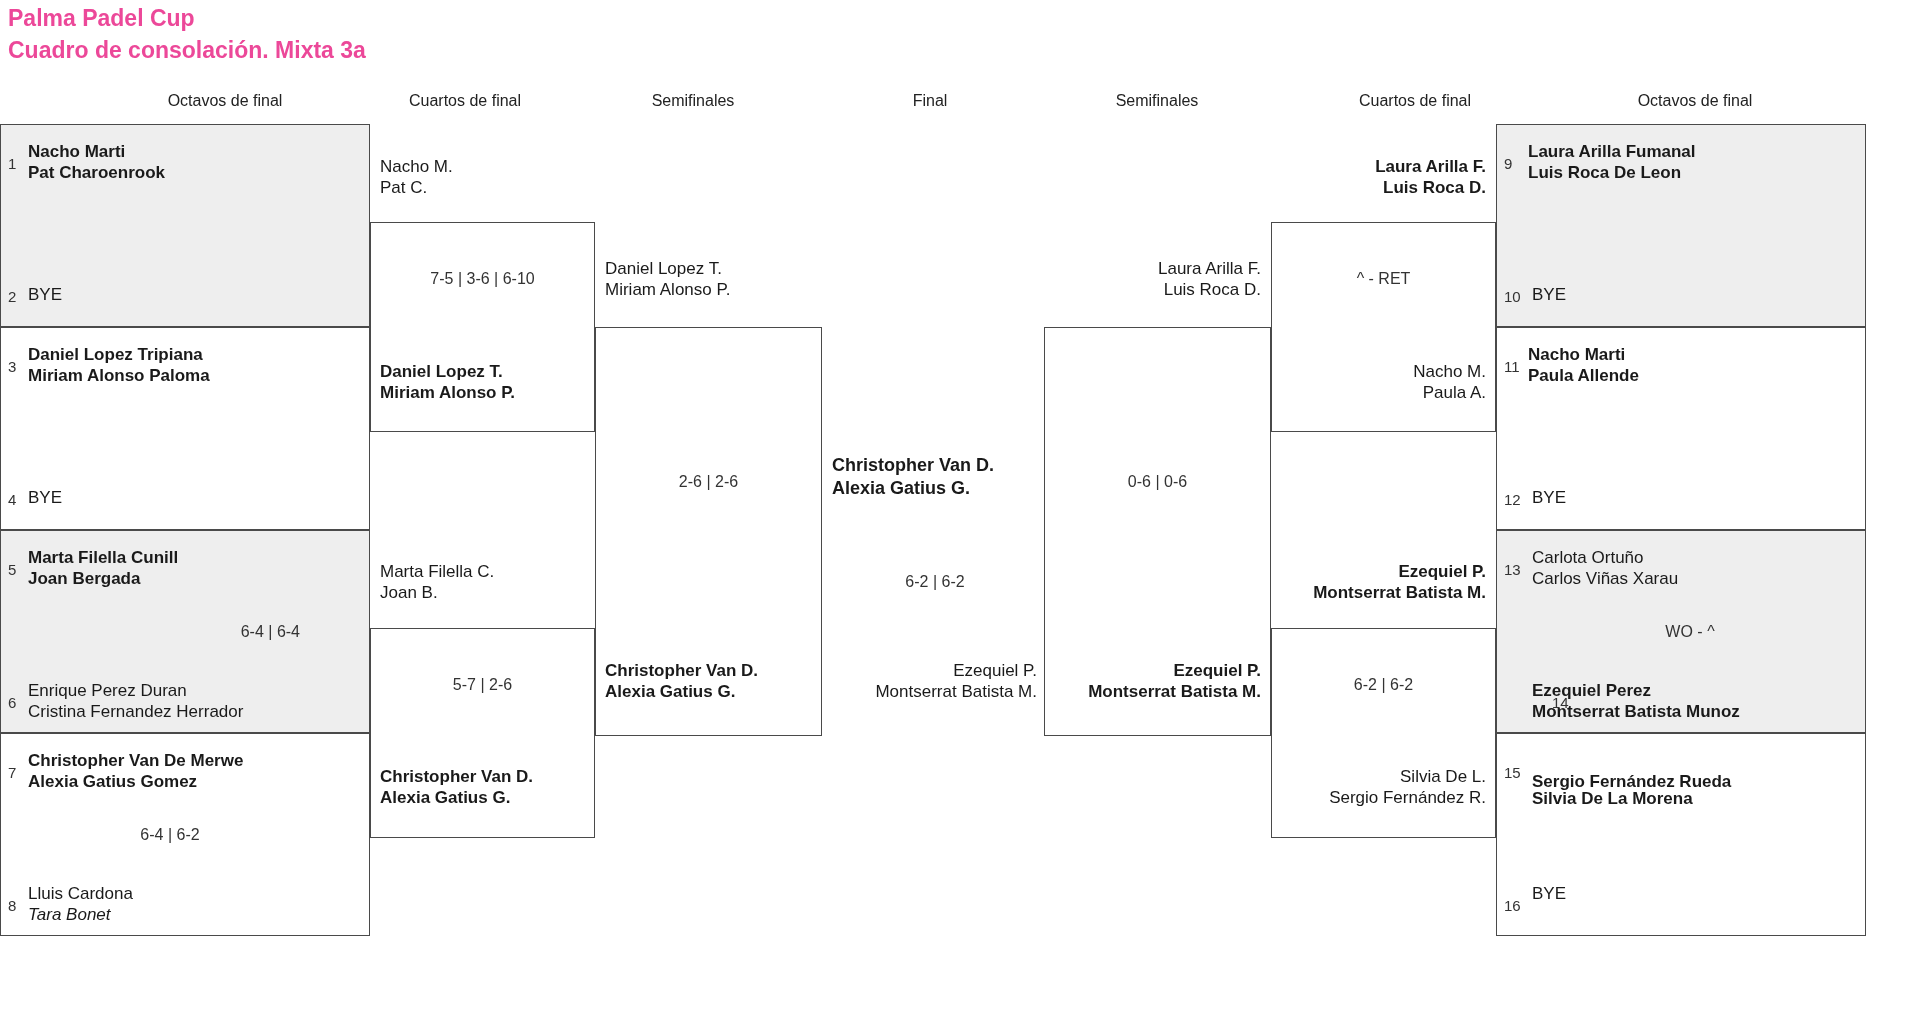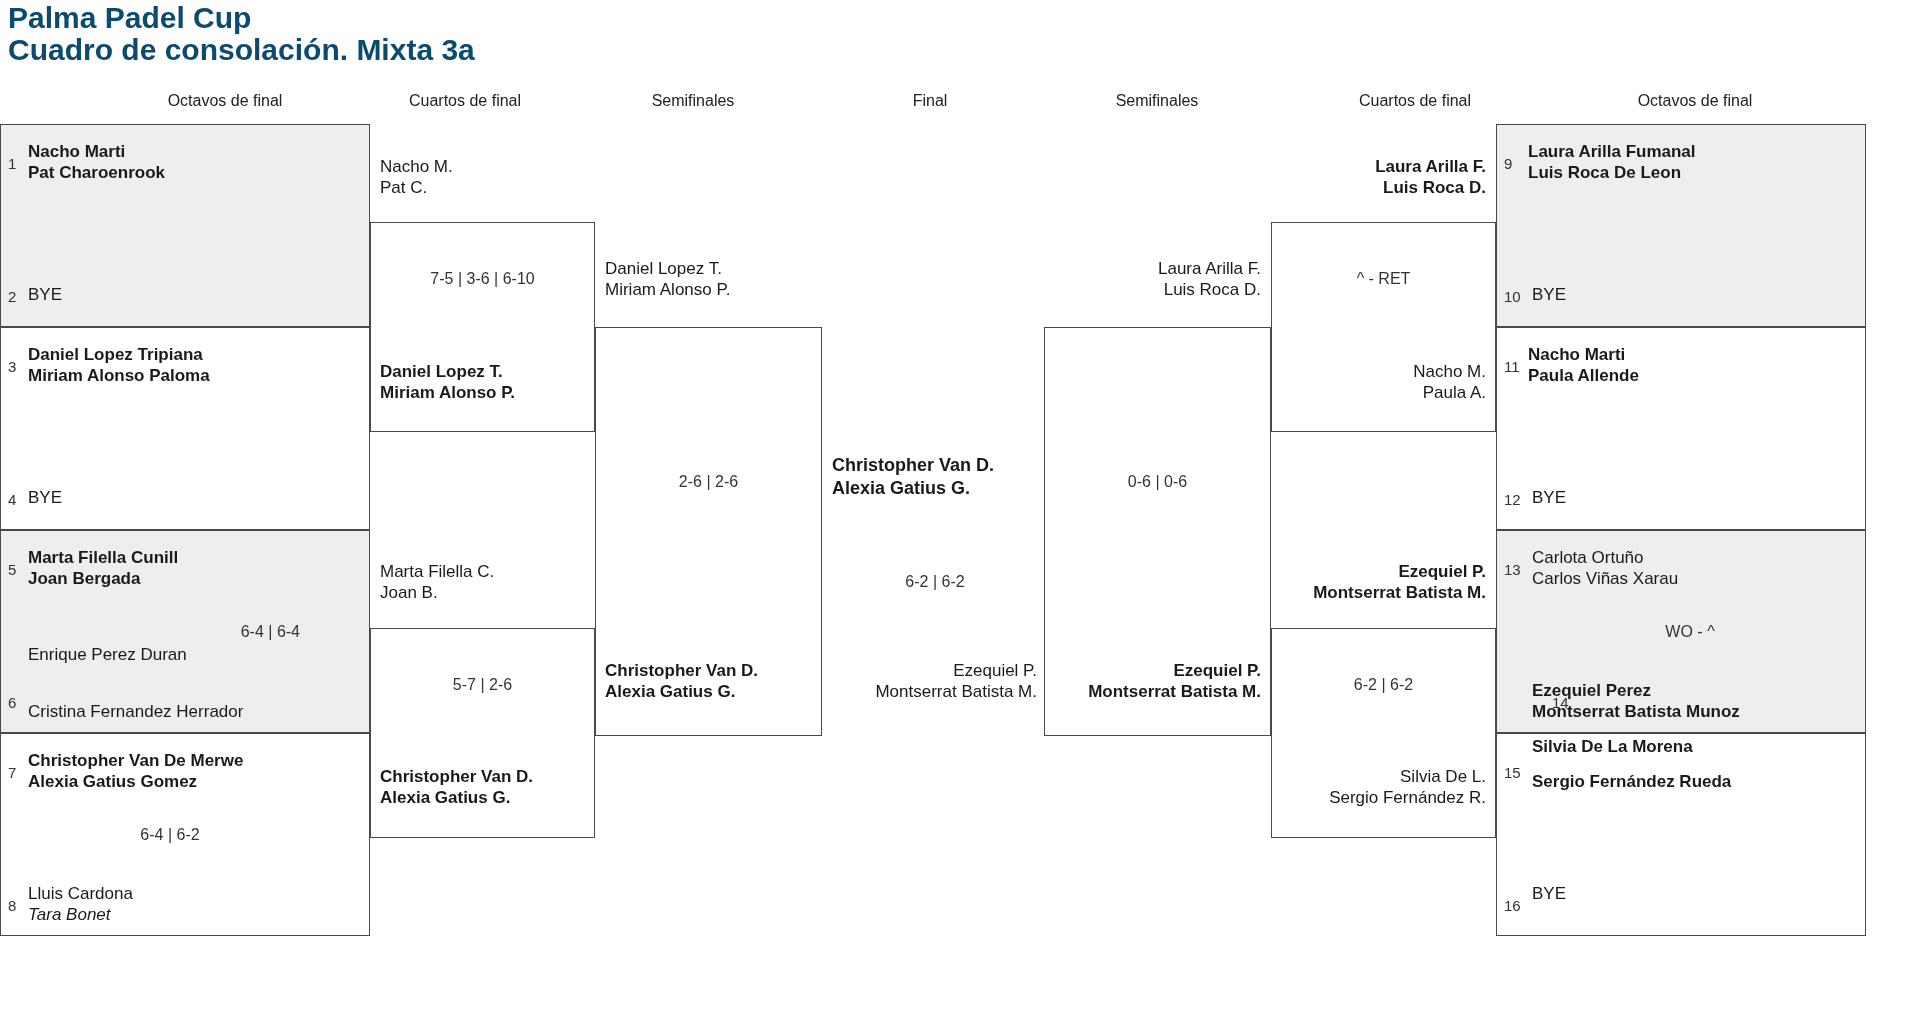--- a/index.html
+++ b/index.html
@@ -7,21 +7,21 @@
     width: 1920px; height: 1034px;
     background: #ffffff;
     font-family: "Liberation Sans", sans-serif;
     color: #1a1a1a;
     overflow: hidden;
   }
   #root { position: relative; width: 1920px; height: 1034px; }
 
   
   .title-block { position: absolute; left: 8px; top: 2px; }
-  .title-line { font-size: 30px; font-weight: bold; line-height: 32px; color: #0c4a6e; white-space: nowrap; }
+  .title-line { font-size: 23px; font-weight: bold; line-height: 32px; color: #ec4899; white-space: nowrap; }
 
   .logo { position: absolute; right: 10px; top: 8px; width: 232px; height: 52px; }
   .logo-dots { position: absolute; left: 0; top: 4px; width: 86px; height: 46px; }
   .dot { position: absolute; border-radius: 50%; }
   .logo-word { position: absolute; left: 86px; top: -2px; font-size: 50px; font-weight: bold; color: #6cb33f; letter-spacing: -1px; line-height: 56px; }
 
   
   .round-head {
     position: absolute; top: 92px; font-size: 16px; color: #222;
     text-align: center; white-space: nowrap;
@@ -83,21 +83,21 @@
   <div class="seed" style="left:8px;  top:491px;">4</div>
   <div class="team" style="left:28px; top:487px;">BYE</div>
   <div class="team" style="left:28px; top:508px;"></div>
 
   <div class="box shaded" style="left:0px; top:530px; width:370px; height:203px;"></div>
   <div class="seed" style="left:8px;  top:561px;">5</div>
   <div class="team win" style="left:28px; top:547px;">Marta Filella Cunill</div>
   <div class="team win" style="left:28px; top:568px;">Joan Bergada</div>
   <div class="score" style="left:40px; top:623px; width:260px;text-align:right;">6-4 | 6-4</div>
   <div class="seed" style="left:8px;  top:694px;">6</div>
-  <div class="team" style="left:28px; top:644px;">Enrique Perez Duran</div>
+  <div class="team" style="left:28px; top:680px;">Enrique Perez Duran</div>
   <div class="team" style="left:28px; top:701px;">Cristina Fernandez Herrador</div>
 
   <div class="box" style="left:0px; top:733px; width:370px; height:203px;"></div>
   <div class="seed" style="left:8px;  top:764px;">7</div>
   <div class="team win" style="left:28px; top:750px;">Christopher Van De Merwe</div>
   <div class="team win" style="left:28px; top:771px;">Alexia Gatius Gomez</div>
   <div class="score" style="left:40px; top:826px; width:260px;">6-4 | 6-2</div>
   <div class="seed" style="left:8px;  top:897px;">8</div>
   <div class="team" style="left:28px; top:883px;">Lluis Cardona</div>
   <div class="team" style="left:28px; top:904px;font-style:italic;">Tara Bonet</div>
@@ -172,20 +172,20 @@
   <div class="seed" style="left:1504px; top:561px;">13</div>
   <div class="team" style="left:1532px; top:547px;">Carlota Ortuño</div>
   <div class="team" style="left:1532px; top:568px;">Carlos Viñas Xarau</div>
   <div class="score" style="left:1560px; top:623px; width:260px;">WO - ^</div>
   <div class="seed" style="left:1504px; top:694px;margin-left:48px;">14</div>
   <div class="team win" style="left:1532px; top:680px;">Ezequiel Perez</div>
   <div class="team win" style="left:1532px; top:701px;">Montserrat Batista Munoz</div>
 
   <div class="box" style="left:1496px; top:733px; width:370px; height:203px;"></div>
   <div class="seed" style="left:1504px; top:764px;">15</div>
-  <div class="team win" style="left:1532px; top:736px;">Silvia De La Morena</div>
+  <div class="team win" style="left:1532px; top:788px;">Silvia De La Morena</div>
   <div class="team win" style="left:1532px; top:771px;">Sergio Fernández Rueda</div>
   <div class="score" style="left:1560px; top:826px; width:260px;"></div>
   <div class="seed" style="left:1504px; top:897px;">16</div>
   <div class="team" style="left:1532px; top:883px;">BYE</div>
   <div class="team" style="left:1532px; top:904px;"></div>
 
 </div>
 
 </body></html>

